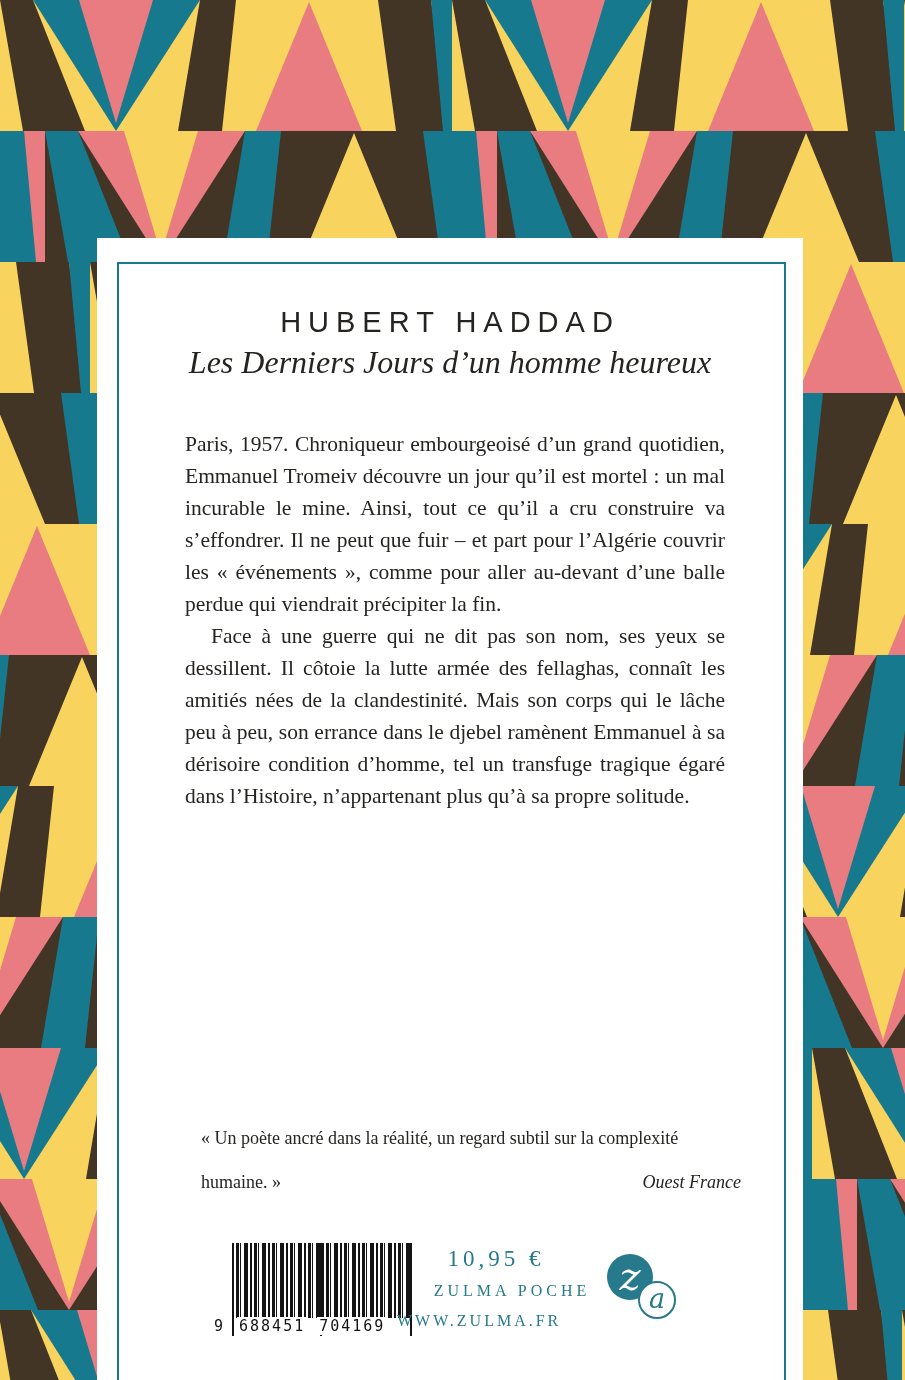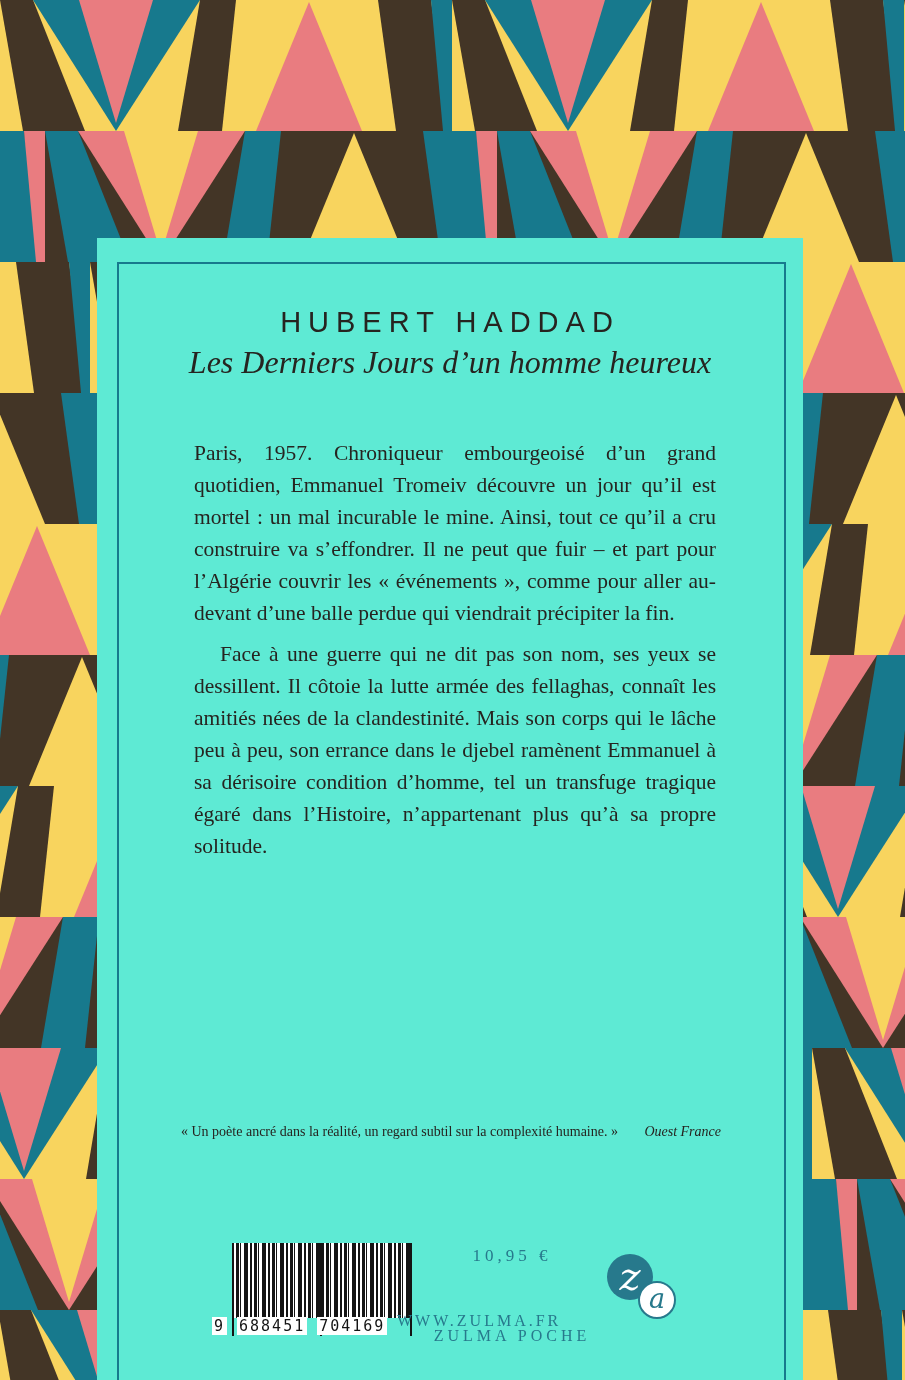--- a/index.html
+++ b/index.html
@@ -1,54 +1,54 @@
 <!DOCTYPE html>
 <html lang="fr"><head>
 <meta charset="utf-8">
 <style>
   html,body{margin:0;padding:0;background:#888;}
   .stage{position:relative;width:905px;height:1380px;overflow:hidden;background:#F8D45E;
          font-family:"Liberation Serif",serif;}
   .stage svg.bg{position:absolute;inset:0;z-index:0;display:block;}
 
   
-  .panel{position:absolute;left:97px;top:238px;width:706px;height:1142px;background:#5eead4;z-index:1;}
+  .panel{position:absolute;left:97px;top:238px;width:706px;height:1142px;background:#ffffff;z-index:1;}
   .frame{position:absolute;left:20px;right:17px;top:24px;bottom:-10px;border:2px solid #17798D;}
 
   .author{position:absolute;left:0;right:0;top:68px;text-align:center;
           font-family:"Liberation Sans",sans-serif;font-size:29px;font-weight:500;
           letter-spacing:7px;color:#262420;}
   .booktitle{position:absolute;left:0;right:0;top:106px;text-align:center;
           font-style:italic;font-size:32px;color:#262420;}
 
   .synopsis{position:absolute;left:88px;top:190px;width:540px;color:#262420;
             font-size:21.5px;line-height:32px;text-align:justify;}
-  .synopsis p{margin:9px;}
+  .synopsis p{margin:0;}
   .synopsis p.indent{text-indent:26px;}
   .synopsis p.gap{margin-top:26px;}
   .synopsis em{font-style:italic;}
 
-  .quote{position:absolute;left:84px;top:878px;width:540px;color:#262420;
-         font-size:14px;line-height:32px;}
+  .quote{position:absolute;left:104px;top:878px;width:540px;color:#262420;
+         font-size:18px;line-height:44px;}
   .quote .src{position:absolute;right:0;bottom:0;font-style:italic;margin-left:36px;}
 
   
   .barcode{position:absolute;left:135px;top:1005px;width:180px;height:95px;}
   .bars{position:absolute;left:0;top:0;right:0;height:75px;background:
      repeating-linear-gradient(90deg,#141414 0 2px,#fff 2px 4px,#141414 4px 7px,#fff 7px 8px,
      #141414 8px 9px,#fff 9px 12px,#141414 12px 16px,#fff 16px 18px);}
   .guard{position:absolute;top:0;width:2px;height:93px;background:#141414;}
   .bc-nums{position:absolute;left:-20px;top:74px;width:220px;display:flex;gap:10px;
            background:transparent;font-family:"DejaVu Sans Mono",monospace;
            font-size:15px;color:#141414;letter-spacing:2px;}
   .bc-nums span{background:#fff;padding:0 2px;}
-  .price{position:absolute;left:300px;top:1008px;width:230px;text-align:center;color:#27798C;
-         font-size:17px;letter-spacing:4px;}
+  .price{position:absolute;left:284px;top:1008px;width:230px;text-align:center;color:#27798C;
+         font-size:23px;letter-spacing:4px;}
   .imprint{position:absolute;left:300px;top:1044px;width:230px;text-align:center;color:#27798C;
-         font-size:16px;letter-spacing:4px;margin-top:45px;}
+         font-size:16px;letter-spacing:4px;}
   .website{position:absolute;left:300px;top:1074px;width:230px;color:#27798C;
          font-size:16px;letter-spacing:3px;}
 
   .logo{position:absolute;left:510px;top:1016px;width:90px;height:80px;}
   .logo .zc{position:absolute;left:0;top:0;width:46px;height:46px;border-radius:50%;
             background:#27798C;color:#fff;text-align:center;line-height:44px;
             font-style:italic;font-size:40px;font-family:"DejaVu Serif",serif;}
   .logo .ac{position:absolute;left:31px;top:27px;width:34px;height:34px;border-radius:50%;
             background:#fff;border:2px solid #27798C;color:#27798C;text-align:center;
             line-height:32px;font-style:italic;font-size:27px;font-family:"DejaVu Serif",serif;}

